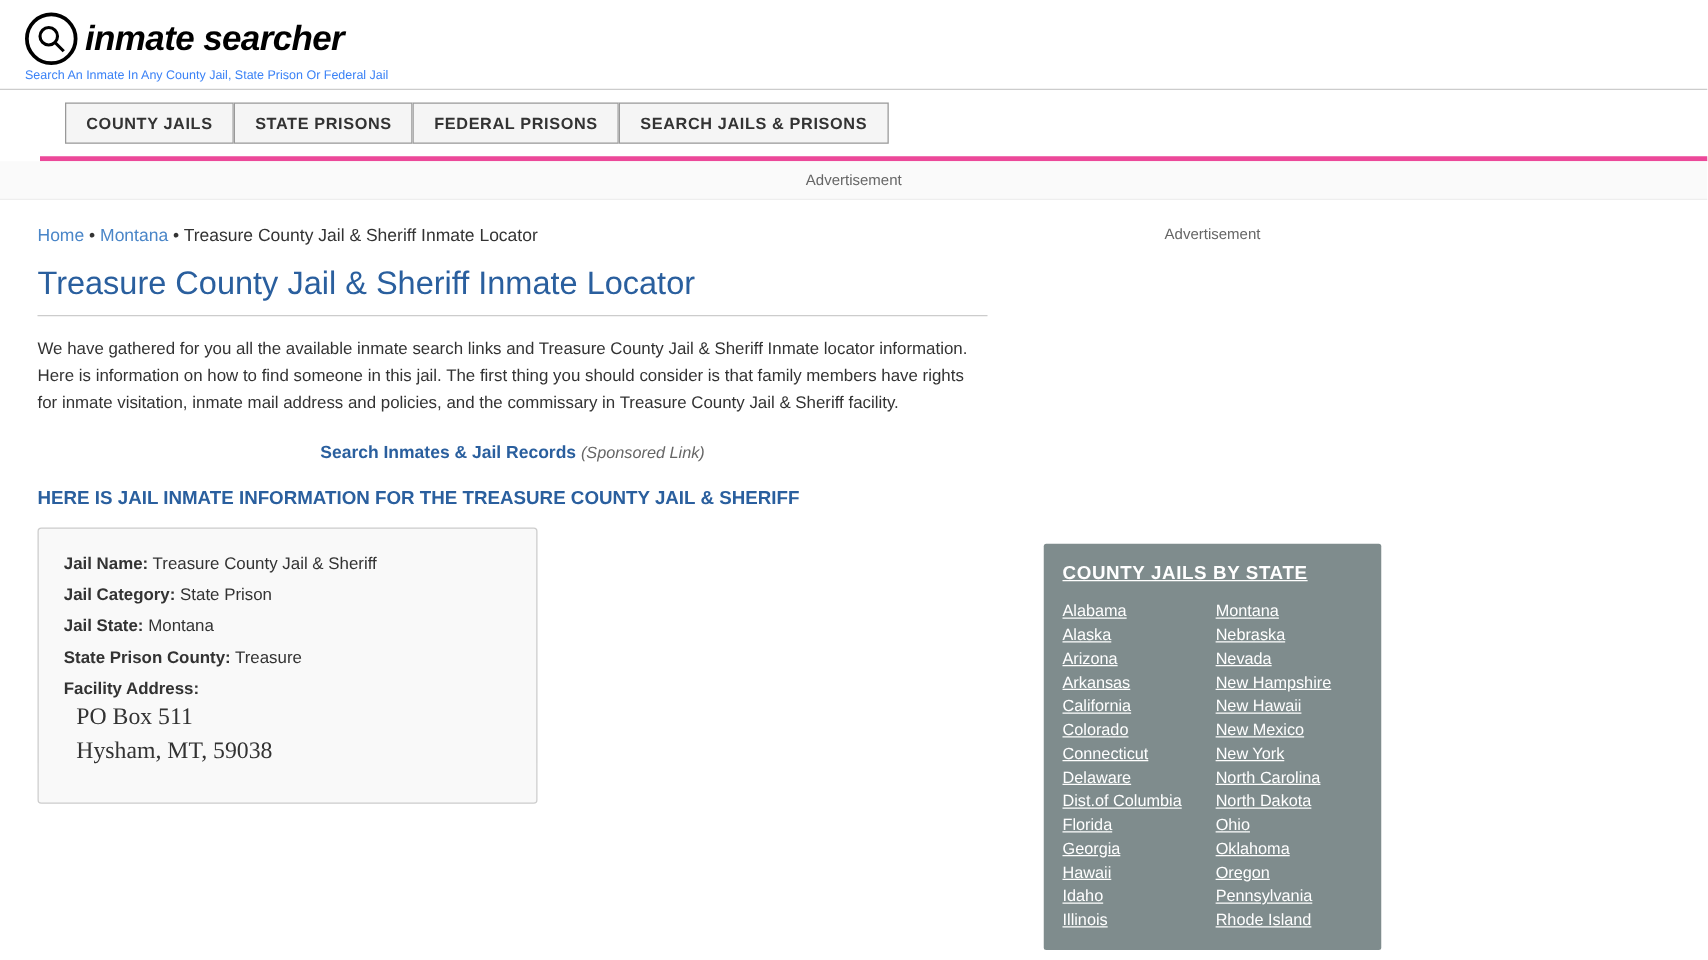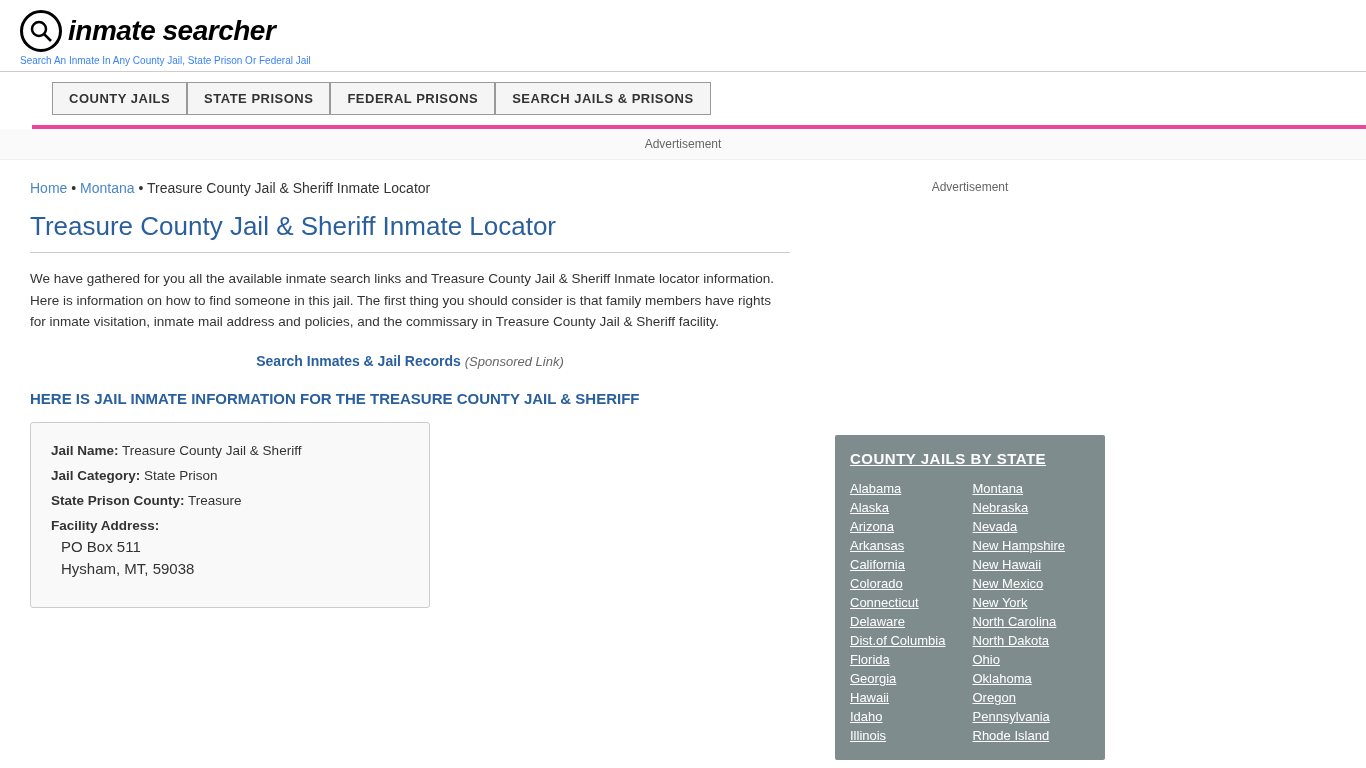--- a/index.html
+++ b/index.html
@@ -51,21 +51,21 @@
     #sponsored { color: #666; font-style: italic; font-size: 13px; }
 
     
     #jail-info-heading { color: #2a5f9e; font-size: 15px; font-weight: bold; text-transform: uppercase; margin-bottom: 15px; margin-top: 21px; }
 
     
     #jail-detail-box { border: 1px solid #ccc; background: #f9f9f9; padding: 20px; border-radius: 3px; max-width: 400px; }
     .detail-row { margin-bottom: 10px; font-size: 13.5px; }
     .detail-label { font-weight: bold; }
     .detail-value { font-weight: normal; }
-    .detail-address { margin-top: 5px; padding-left: 10px; font-size: 15px; }
+    .detail-address { margin-top: 5px; padding-left: 10px; font-size: 19px; font-family: Liberation Serif, serif; }
 
     
     #sidebar { width: 300px; padding: 10px 15px; }
     #sidebar-ad { text-align: center; font-size: 12px; color: #666; margin-bottom: 15px; min-height: 250px; display: flex; align-items: flex-start; justify-content: center; padding-top: 10px; }
 
     
     #county-jails-box { background: #7f8c8d; color: #fff; padding: 15px; border-radius: 2px; text-decoration: underline; }
     #county-jails-title { font-size: 15px; font-weight: bold; color: #fff; margin-bottom: 12px; text-transform: uppercase; letter-spacing: 0.5px; }
     #states-grid { display: grid; grid-template-columns: 1fr 1fr; gap: 2px 5px; }
     .state-link { color: #fff; font-size: 13px; text-decoration: none; padding: 2px 0; display: block; }
@@ -125,20 +125,24 @@
     <div id="jail-info-heading">HERE IS JAIL INMATE INFORMATION FOR THE TREASURE COUNTY JAIL &amp; SHERIFF</div>
 
     <div id="jail-detail-box">
       <div class="detail-row">
         <span class="detail-label">Jail Name:</span>
         <span class="detail-value">Treasure County Jail &amp; Sheriff</span>
       </div>
       <div class="detail-row">
         <span class="detail-label">Jail Category:</span>
         <span class="detail-value">State Prison</span>
+      </div>
+      <div class="detail-row">
+        <span class="detail-label">Jail State:</span>
+        <span class="detail-value">Montana</span>
       </div>
       <div class="detail-row">
         <span class="detail-label">State Prison County:</span>
         <span class="detail-value">Treasure</span>
       </div>
       <div class="detail-row">
         <div class="detail-label">Facility Address:</div>
         <div class="detail-address">PO Box 511</div>
         <div class="detail-address">Hysham, MT, 59038</div>
       </div>

